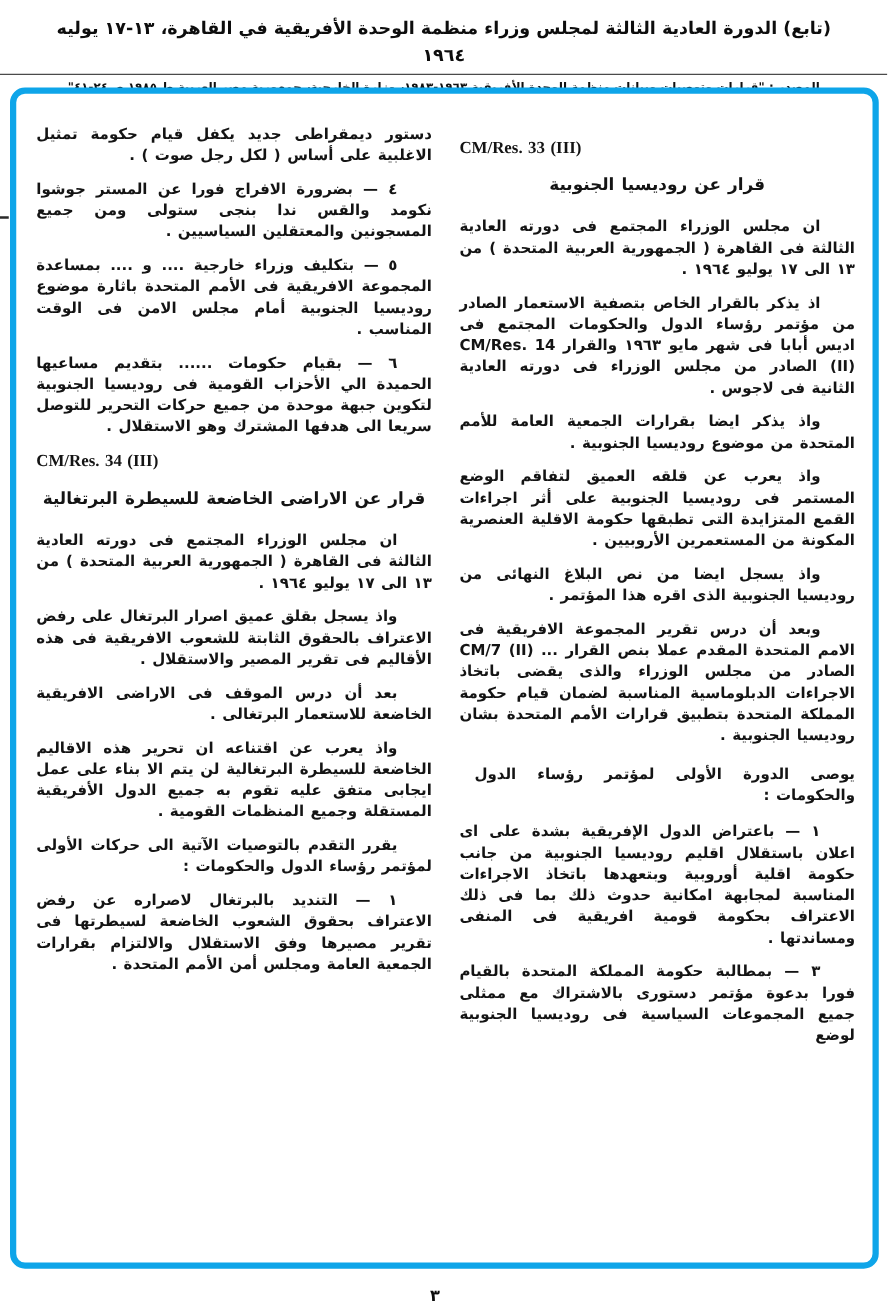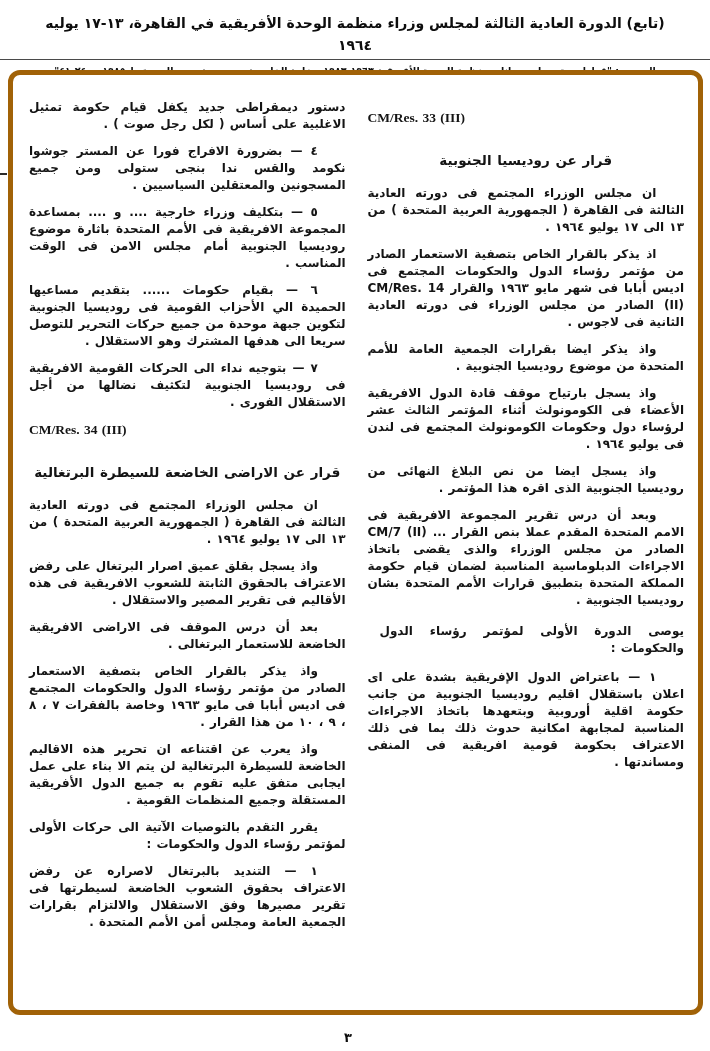--- a/index.html
+++ b/index.html
@@ -30,21 +30,21 @@
     font-size:9.5px;font-weight:700;
     line-height:14px;
     margin-top:4px;
     color:#111;
     padding:0 30px;
   }
   
   .content-box{
     position:absolute;
     left:8px;right:7px;top:70px;bottom:36px;
-    border:5px solid #a16207;
+    border:5px solid #0ea5e9;
     border-radius:12px;
     background:#fff;
     box-sizing:border-box;
     padding:24px 14px 16px 16px;
     overflow:hidden;
   }
   .columns{
     display:flex;
     gap:22px;
     direction:rtl;              
@@ -64,21 +64,21 @@
     margin:0 0 10px 0;
     word-spacing:1px;
   }
   .blk-para{text-indent:2.3em;}
   .blk-cont{text-indent:0;}
   .blk-lead{text-indent:0;margin:14px 0 12px 12px;}
   .blk-heading{
     text-align:center;
     text-indent:0;
     font-size:13.5px;
-    margin:26px 0 16px 0;
+    margin:14px 0 16px 0;
   }
   .blk-code{
     direction:ltr;
     text-align:left;
     text-indent:0;
     font-family:"Liberation Serif",serif;
     font-size:13.5px;
     font-weight:700;
     margin:10px 0 12px 0;
   }
@@ -112,38 +112,37 @@
   <div class="margin-tick"></div>
 
   <div class="content-box">
     <div class="columns">
       <div class="col col-right">
           <div class="blk blk-code">CM/Res. 33 (III)</div>
           <div class="blk blk-heading">قرار عن روديسيا الجنوبية</div>
           <div class="blk blk-para">ان مجلس الوزراء المجتمع فى دورته العادية الثالثة فى القاهرة ( الجمهورية العربية المتحدة ) من ١٣ الى ١٧ يوليو ١٩٦٤ .</div>
           <div class="blk blk-para">اذ يذكر بالقرار الخاص بتصفية الاستعمار الصادر من مؤتمر رؤساء الدول والحكومات المجتمع فى اديس أبابا فى شهر مايو ١٩٦٣ والقرار CM/Res. 14 (II) الصادر من مجلس الوزراء فى دورته العادية الثانية فى لاجوس .</div>
           <div class="blk blk-para">واذ يذكر ايضا بقرارات الجمعية العامة للأمم المتحدة من موضوع روديسيا الجنوبية .</div>
-          <div class="blk blk-para">واذ يسجل بارتياح موقف قادة الدول الافريقية الأعضاء فى الكومونولث أثناء المؤتمر الثالث عشر لرؤساء دول وحكومات الكومونولث المجتمع فى لندن فى يوليو ١٩٦٤ .</div>
+          <div class="blk blk-para">واذ يعرب عن قلقه العميق لتفاقم الوضع المستمر فى روديسيا الجنوبية على أثر اجراءات القمع المتزايدة التى تطبقها حكومة الاقلية العنصرية المكونة من المستعمرين الأروبيين .</div>
           <div class="blk blk-para">واذ يسجل ايضا من نص البلاغ النهائى من روديسيا الجنوبية الذى اقره هذا المؤتمر .</div>
           <div class="blk blk-para">وبعد أن درس تقرير المجموعة الافريقية فى الامم المتحدة المقدم عملا بنص القرار ... CM/7 (II) الصادر من مجلس الوزراء والذى يقضى باتخاذ الاجراءات الدبلوماسية المناسبة لضمان قيام حكومة المملكة المتحدة بتطبيق قرارات الأمم المتحدة بشان روديسيا الجنوبية .</div>
           <div class="blk blk-lead">يوصى الدورة الأولى لمؤتمر رؤساء الدول والحكومات :</div>
           <div class="blk blk-para">١ — باعتراض الدول الإفريقية بشدة على اى اعلان باستقلال اقليم روديسيا الجنوبية من جانب حكومة اقلية أوروبية وبتعهدها باتخاذ الاجراءات المناسبة لمجابهة امكانية حدوث ذلك بما فى ذلك الاعتراف بحكومة قومية افريقية فى المنفى ومساندتها .</div>
+          <div class="blk blk-para">٣ — بمطالبة حكومة المملكة المتحدة بالقيام فورا بدعوة مؤتمر دستورى بالاشتراك مع ممثلى جميع المجموعات السياسية فى روديسيا الجنوبية لوضع</div>
         </div>
       <div class="col col-left">
           <div class="blk blk-cont">دستور ديمقراطى جديد يكفل قيام حكومة تمثيل الاغلبية على أساس ( لكل رجل صوت ) .</div>
           <div class="blk blk-para">٤ — بضرورة الافراج فورا عن المستر جوشوا نكومد والقس ندا بنجى ستولى ومن جميع المسجونين والمعتقلين السياسيين .</div>
           <div class="blk blk-para">٥ — بتكليف وزراء خارجية .... و .... بمساعدة المجموعة الافريقية فى الأمم المتحدة باثارة موضوع روديسيا الجنوبية أمام مجلس الامن فى الوقت المناسب .</div>
           <div class="blk blk-para">٦ — بقيام حكومات ...... بتقديم مساعيها الحميدة الي الأحزاب القومية فى روديسيا الجنوبية لتكوين جبهة موحدة من جميع حركات التحرير للتوصل سريعا الى هدفها المشترك وهو الاستقلال .</div>
-          <div class="blk blk-para">٧ — بتوجيه نداء الى الحركات القومية الافريقية فى روديسيا الجنوبية لتكثيف نضالها من أجل الاستقلال الفورى .</div>
           <div class="blk blk-code">CM/Res. 34 (III)</div>
           <div class="blk blk-heading">قرار عن الاراضى الخاضعة للسيطرة البرتغالية</div>
           <div class="blk blk-para">ان مجلس الوزراء المجتمع فى دورته العادية الثالثة فى القاهرة ( الجمهورية العربية المتحدة ) من ١٣ الى ١٧ يوليو ١٩٦٤ .</div>
           <div class="blk blk-para">واذ يسجل بقلق عميق اصرار البرتغال على رفض الاعتراف بالحقوق الثابتة للشعوب الافريقية فى هذه الأقاليم فى تقرير المصير والاستقلال .</div>
           <div class="blk blk-para">بعد أن درس الموقف فى الاراضى الافريقية الخاضعة للاستعمار البرتغالى .</div>
-          <div class="blk blk-para">واذ يذكر بالقرار الخاص بتصفية الاستعمار الصادر من مؤتمر رؤساء الدول والحكومات المجتمع فى اديس أبابا فى مايو ١٩٦٣ وخاصة بالفقرات ٧ ، ٨ ، ٩ ، ١٠ من هذا القرار .</div>
           <div class="blk blk-para">واذ يعرب عن اقتناعه ان تحرير هذه الاقاليم الخاضعة للسيطرة البرتغالية لن يتم الا بناء على عمل ايجابى متفق عليه تقوم به جميع الدول الأفريقية المستقلة وجميع المنظمات القومية .</div>
           <div class="blk blk-para">يقرر التقدم بالتوصيات الآتية الى حركات الأولى لمؤتمر رؤساء الدول والحكومات :</div>
           <div class="blk blk-para">١ — التنديد بالبرتغال لاصراره عن رفض الاعتراف بحقوق الشعوب الخاضعة لسيطرتها فى تقرير مصيرها وفق الاستقلال والالتزام بقرارات الجمعية العامة ومجلس أمن الأمم المتحدة .</div>
         </div>
     </div>
   </div>
 
   <div class="page-number">٣</div>
 
 </div>

